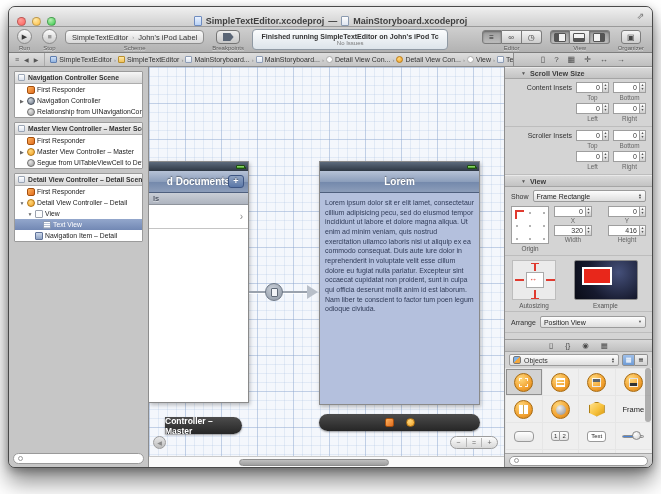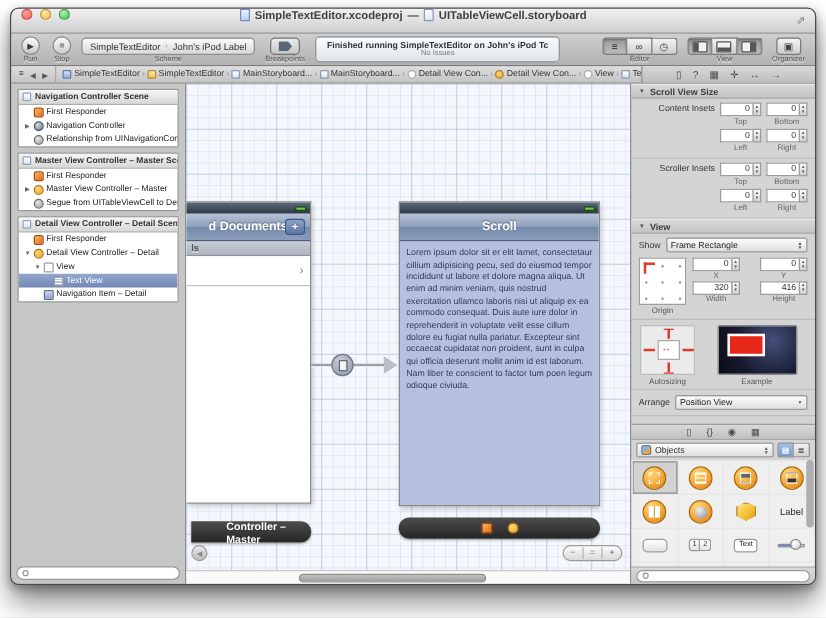--- a/index.html
+++ b/index.html
@@ -4,21 +4,21 @@
 <style>
   * { margin:0; padding:0; box-sizing:border-box; }
   html,body { width:661px; height:494px; background:#fff; font-family:"Liberation Sans", sans-serif; overflow:hidden; }
   .window { position:absolute; left:8px; top:6px; width:645px; height:462px;
     border-radius:7px; border:1px solid #4a4a4a; background:#c9c9c9;
     box-shadow:0 14px 22px rgba(0,0,0,.45), 0 3px 8px rgba(0,0,0,.3); overflow:hidden;
     display:flex; flex-direction:column; }
 
   
   .titlebar { height:20px; background:linear-gradient(#f0f0f0,#cfcfcf); border-bottom:1px solid #9a9a9a;
-    display:flex; align-items:flex-start; position:relative; flex:0 0 auto; }
+    display:flex; align-items:flex-end; position:relative; flex:0 0 auto; }
   .lights { display:flex; gap:6px; margin-left:8px; }
   .light { width:9px; height:9px; border-radius:50%; border:1px solid rgba(0,0,0,.25); }
   .light.red{ background:radial-gradient(circle at 35% 30%, #ff9d97,#fc615d); }
   .light.yellow{ background:radial-gradient(circle at 35% 30%, #ffe9a8,#fdbc40); }
   .light.green{ background:radial-gradient(circle at 35% 30%, #b8f0b2,#34c749); }
   .title-center { position:absolute; left:0; right:0; text-align:center; font-size:9px; font-weight:bold; color:#3f3f3f;
     display:flex; justify-content:center; align-items:center; gap:4px; pointer-events:none; }
   .doc-icon { display:inline-block; width:8px; height:10px; border:1px solid #8a9ab0; background:linear-gradient(#fdfdfd,#dfe6f2); border-radius:1px; }
   .doc-icon.proj { background:linear-gradient(#eaf2ff,#b9d2f5); border-color:#6f8cc0; }
   .fullscreen { position:absolute; right:6px; top:4px; width:11px; height:11px; color:#777; font-size:9px; line-height:11px; text-align:center; }
@@ -138,21 +138,21 @@
   .zoom-pill { position:absolute; height:13px; width:48px; border-radius:7px; background:linear-gradient(#fdfdfd,#d8d8d8);
     border:1px solid #9c9c9c; display:flex; align-items:center; justify-content:space-evenly; font-size:7px; color:#666; }
   .zoom-pill span { line-height:11px; }
   .zoom-pill .zdiv { width:1px; height:9px; background:#b5b5b5; }
   .h-scroll { position:absolute; left:0; right:0; bottom:0; height:11px; background:#fafafa; border-top:1px solid #c9c9c9; }
   .h-thumb { position:absolute; left:90px; top:2px; width:150px; height:7px; border-radius:4px; background:linear-gradient(#c0c0c0,#9f9f9f); border:1px solid #8e8e8e; }
 
   
   .utilities { width:148px; flex:0 0 auto; background:#d4d4d4; border-left:1px solid #8d8d8d; display:flex; flex-direction:column; font-size:7px; color:#333; overflow:hidden; }
   .sec-header { height:12px; background:linear-gradient(#d9d9d9,#c3c3c3); border-top:1px solid #e9e9e9; border-bottom:1px solid #a5a5a5;
-    display:flex; align-items:center; gap:4px; padding:0 6px; font-weight:bold; font-size:7.2px; color:#3c3c3c; flex:0 0 auto; }
+    display:flex; align-items:center; gap:4px; padding:0 16px; font-weight:bold; font-size:7.2px; color:#3c3c3c; flex:0 0 auto; }
   .sec-header .tri { font-size:5px; color:#555; }
   .insets-block { padding:3px 6px 2px 2px; border-bottom:1px solid #bdbdbd; }
   .ins-row { display:flex; align-items:center; justify-content:flex-end; gap:4px; margin-bottom:1px; }
   .ins-label { font-size:7px; color:#333; white-space:nowrap; }
   .fld { display:flex; align-items:stretch; height:11px; }
   .fld .box { width:26px; background:#fff; border:1px solid #9e9e9e; border-right:none; font-size:7px; text-align:right; padding:1px 2px 0 0; }
   .stepper { width:7px; background:linear-gradient(#fdfdfd,#cfcfcf); border:1px solid #9e9e9e; display:flex; flex-direction:column; align-items:center; justify-content:center; font-size:3.5px; color:#555; line-height:3.2px; }
   .sub-row { display:flex; justify-content:flex-end; gap:4px; margin-bottom:2px; }
   .sub-lbl { width:33px; text-align:center; font-size:6.4px; color:#666; }
   .show-row { display:flex; align-items:center; gap:4px; padding:3px 6px; }
@@ -226,21 +226,21 @@
     <div class="lights">
       <div class="light red"></div>
       <div class="light yellow"></div>
       <div class="light green"></div>
     </div>
     <div class="title-center">
       <span class="doc-icon proj"></span>
       <span>SimpleTextEditor.xcodeproj</span>
       <span>—</span>
       <span class="doc-icon"></span>
-      <span>UITableViewCell.storyboard</span>
+      <span>MainStoryboard.xcodeproj</span>
     </div>
     <div class="fullscreen">⇗</div>
   </div>
 
   <div class="toolbar">
     <div class="runstop">
       <div class="tb-item">
         <div class="round-btn">▶</div>
         <div class="tb-label">Run</div>
       </div>
@@ -458,34 +458,34 @@
           <div class="add-btn">+</div>
         </div>
         <div class="m-section">
             <span>ls</span>
           </div>
         <div class="m-cell">
             <span>›</span>
           </div>
       </div>
 
-      <div class="dock-pill label-only" style="left:4px; top:350px; width:96px; height:17px;padding-left:28px;">Controller – Master</div>
+      <div class="dock-pill label-only" style="left:16px; top:350px; width:77px; height:17px;">Controller – Master</div>
 
       <div class="segue-line" style="left:100px; top:224px; width:62px;"></div>
       <div class="segue-circle" style="left:116px; top:216px;">
         <div class="segue-glyph"></div>
       </div>
       <div class="segue-arrow" style="left:158px; top:218px;"></div>
 
       <div class="iphone-view d-view" style="left:170px; top:94px; width:161px; height:244px;">
         <div class="statusbar">
             <div class="battery"></div>
           </div>
         <div class="navbar">
-          <span>Scroll</span>
+          <span>Lorem</span>
         </div>
         <div class="detail-body">Lorem ipsum dolor sit er elit lamet, consectetaur cillium adipisicing pecu, sed do eiusmod tempor incididunt ut labore et dolore magna aliqua. Ut enim ad minim veniam, quis nostrud exercitation ullamco laboris nisi ut aliquip ex ea commodo consequat. Duis aute iure dolor in reprehenderit in voluptate velit esse cillum dolore eu fugiat nulla pariatur. Excepteur sint occaecat cupidatat non proident, sunt in culpa qui officia deserunt mollit anim id est laborum. Nam liber te conscient to factor tum poen legum odioque civiuda.</div>
       </div>
 
       <div class="dock-pill" style="left:170px; top:347px; width:161px; height:17px;">
         <div class="dock-ic cube"></div>
         <div class="dock-ic ball"></div>
       </div>
 
       <div class="canvas-collapse" style="left:4px; top:369px;">◀</div>
@@ -717,21 +717,21 @@
             </div>
           <div class="lib-cell">
               <div class="orb">
                 <div class="g-ball"></div>
               </div>
             </div>
           <div class="lib-cell">
               <div class="cube3d"></div>
             </div>
           <div class="lib-cell">
-              <span>Label</span>
+              <span>Frame</span>
             </div>
 
           <div class="lib-cell">
               <div class="w-btn"></div>
             </div>
           <div class="lib-cell">
             <div class="w-segmini">
               <span>1</span>
                 <span>2</span>
             </div>

